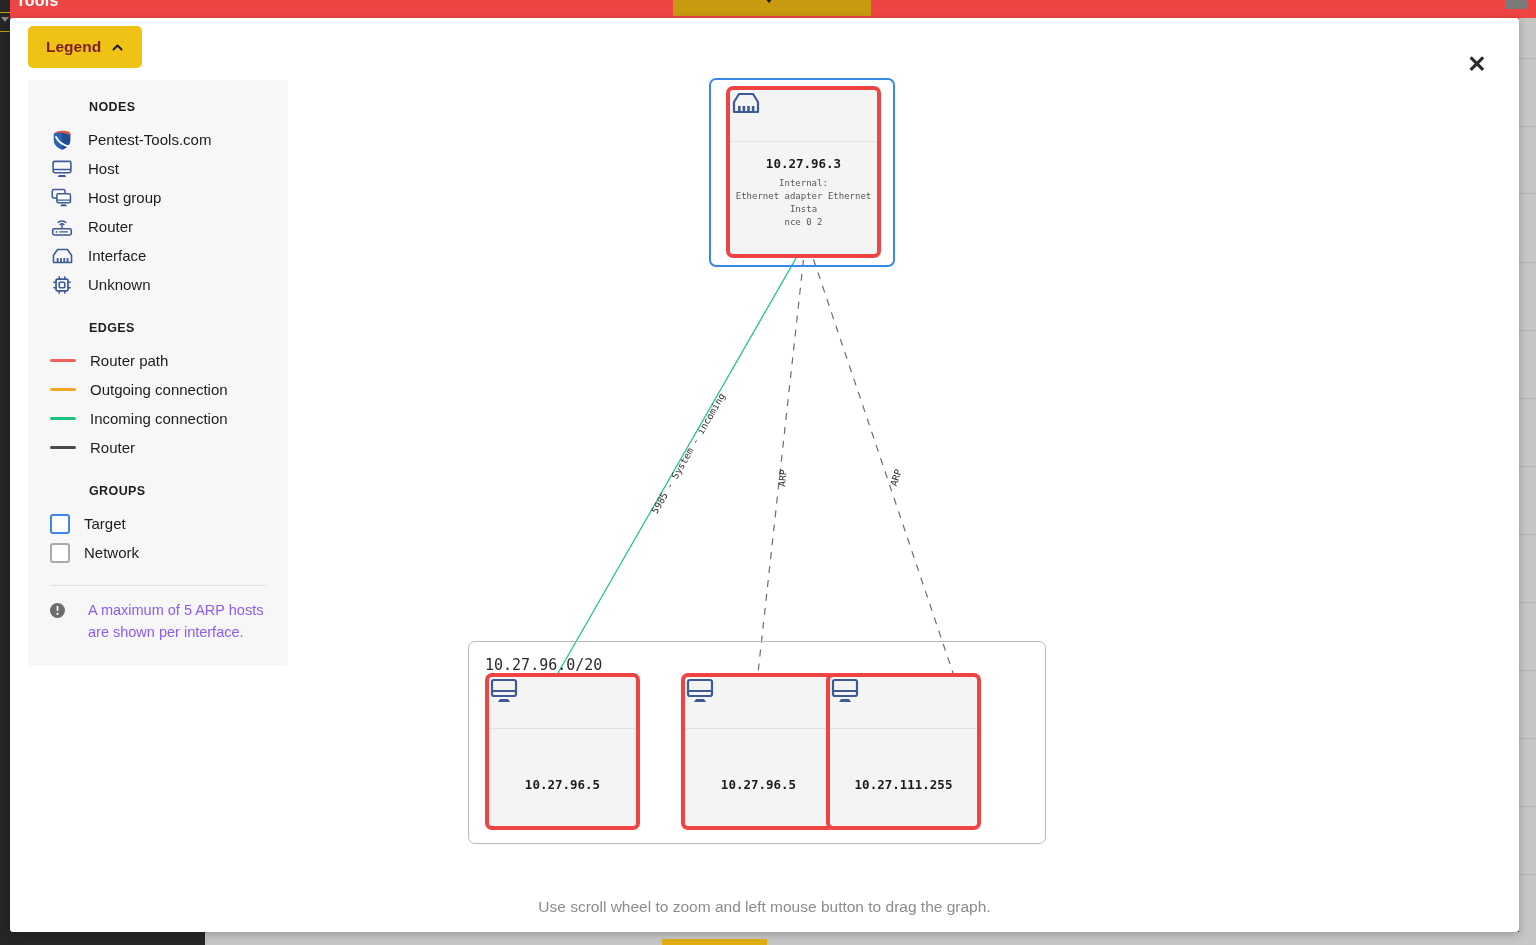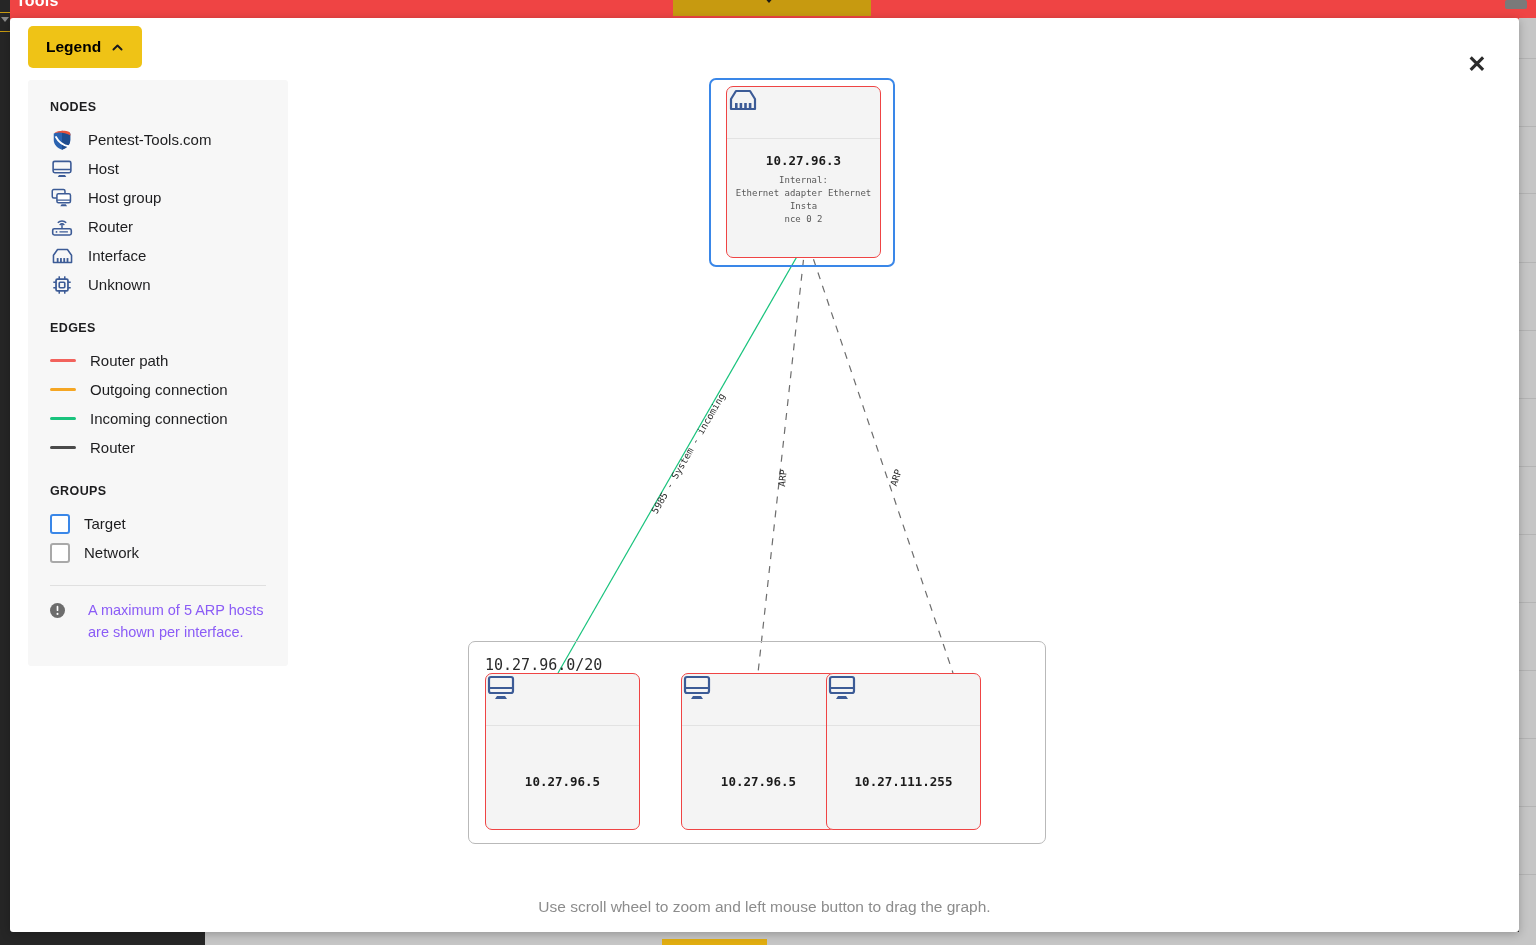--- a/index.html
+++ b/index.html
@@ -89,34 +89,34 @@
     display: flex; align-items: center; justify-content: center;
     color: #2b2b2b; font-size: 23px; font-weight: bold; line-height: 1;
     cursor: pointer; background: none; border: none;
     font-family: "Liberation Sans", sans-serif;
   }
 
   
   .legend-wrap { position: absolute; left: 18px; top: 8px; width: 262px; z-index: 6; }
   .legend-btn {
     display: inline-flex; align-items: center; gap: 10px;
-    background: #efc316; color: #000000;
+    background: #efc316; color: #7f1d1d;
     border: none; border-radius: 5px;
     padding: 12px 18px; font-size: 15.5px; font-weight: bold;
     font-family: "Liberation Sans", sans-serif; cursor: pointer;
   }
   .legend-caret { display: inline-block; width: 13px; height: 13px; }
   .legend-panel {
     margin-top: 12px; width: 260px;
     background: #f7f7f7; border-radius: 3px;
     padding: 20px 22px 22px 22px;
   }
   .legend-head {
     font-size: 12.5px; font-weight: bold; color: #1d1d1f;
-    letter-spacing: .4px; margin-bottom: 11px;
+    letter-spacing: .4px; margin-bottom: 11px; margin-left: 39px;
   }
   .legend-head.spaced { margin-top: 22px; }
   .legend-row {
     display: flex; align-items: center; gap: 14px;
     height: 29px; font-size: 15px; color: #1d1d1f;
   }
   .legend-ico { width: 24px; height: 24px; flex: 0 0 24px; display: flex; align-items: center; justify-content: center; }
   .edge-swatch { width: 26px; flex: 0 0 26px; display: flex; align-items: center; }
   .edge-line { height: 2.5px; width: 26px; border-radius: 2px; }
   .edge-dash {
@@ -131,21 +131,21 @@
     display: flex; gap: 22px; font-size: 14.5px; color: #8b5cf6; line-height: 1.5;
   }
   .note-ico { flex: 0 0 16px; margin-top: 3px; }
 
   
   .graph { position: absolute; left: 0; top: 0; width: 1509px; height: 914px; }
   .graph svg { position: absolute; left: 0; top: 0; }
 
   .node {
     position: absolute; background: #f4f4f4;
-    border: 1px solid #ef4444; border-radius: 7px;
+    border: 4px solid #ef4444; border-radius: 7px;
     display: flex; flex-direction: column; align-items: center;
   }
   .node-ico-area {
     width: 100%; height: 52px;
     display: flex; align-items: center; justify-content: center;
     border-bottom: 1px solid #e2e2e2;
   }
   .node-body {
     flex: 1; width: 100%;
     display: flex; flex-direction: column; align-items: center; justify-content: flex-start;

